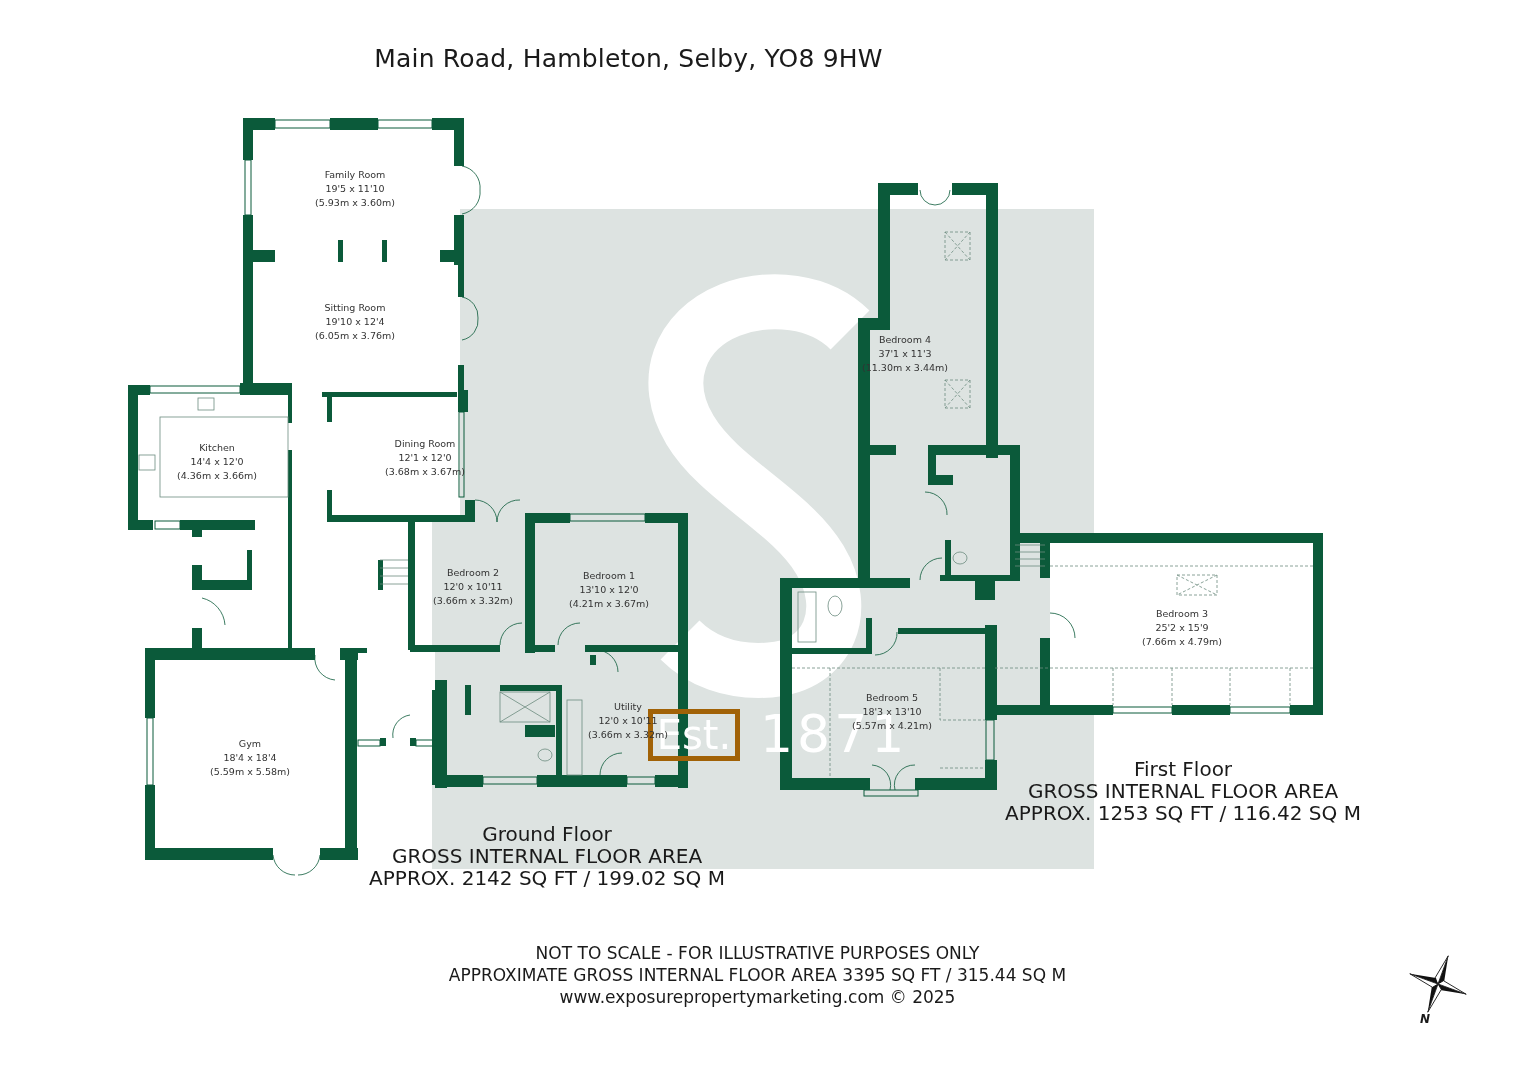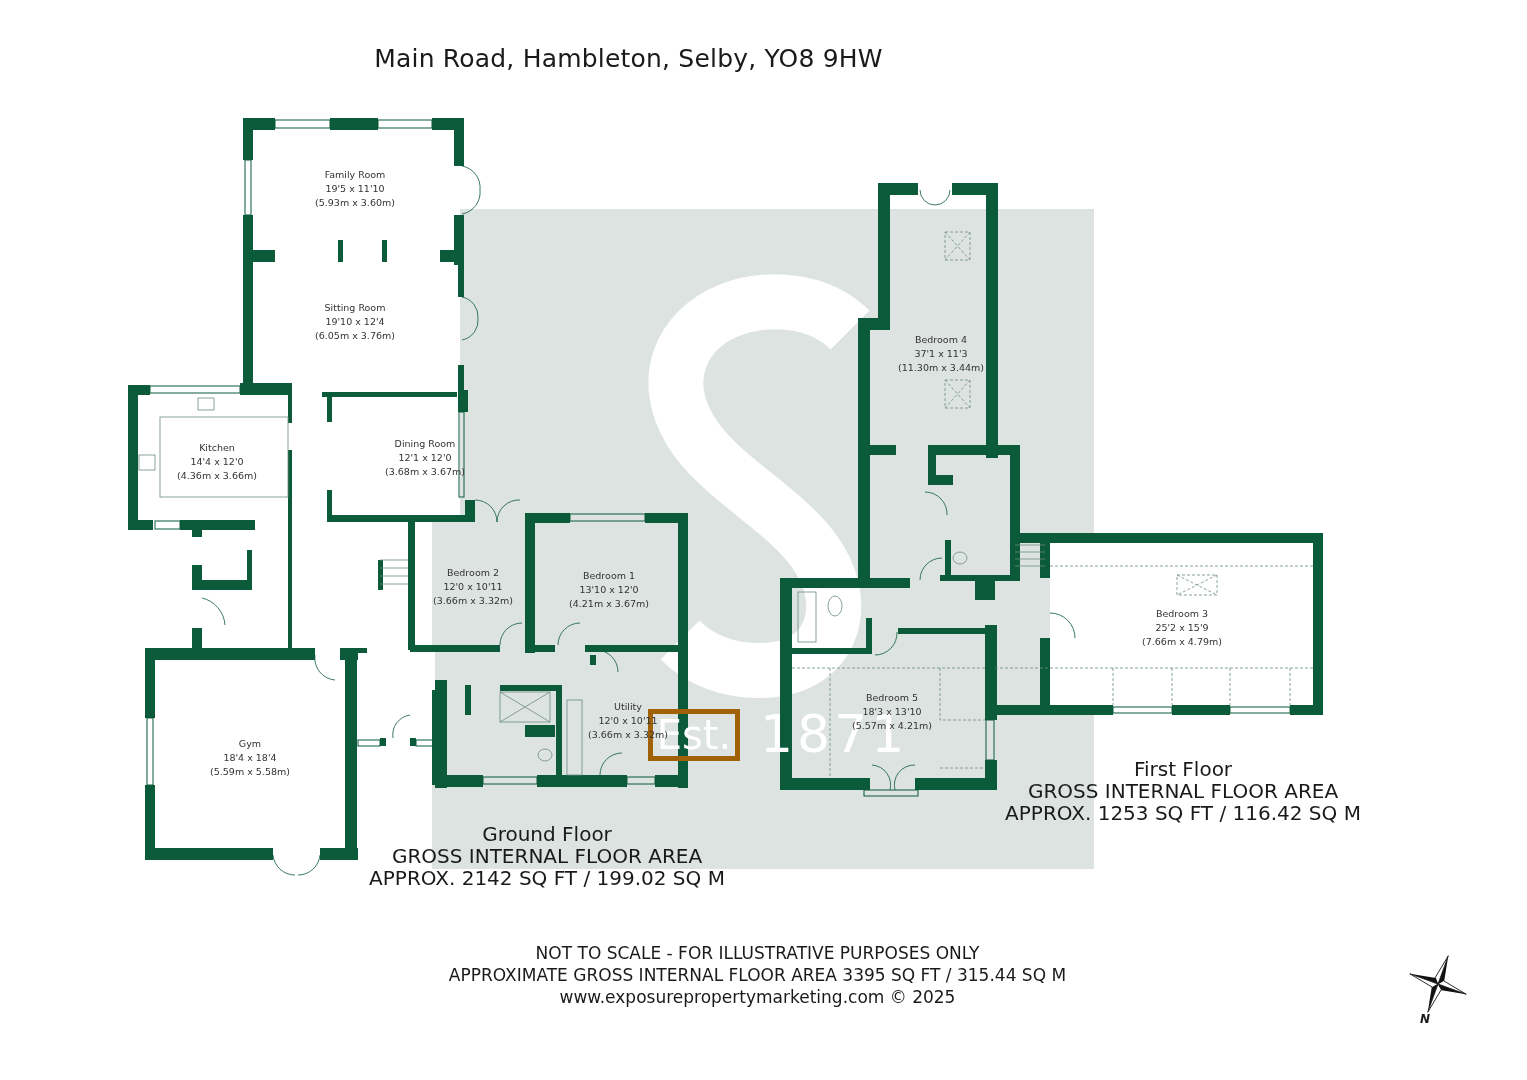--- a/index.html
+++ b/index.html
@@ -246,21 +246,21 @@
   <div>Utility</div>
   <div>12'0 x 10'11</div>
   <div>(3.66m x 3.32m)</div>
 </div>
 <div class="room" style="left:250px; top:737px;">
   <div>Gym</div>
   <div>18'4 x 18'4</div>
   <div>(5.59m x 5.58m)</div>
 </div>
 
-<div class="room" style="left:941px; top:333px;">
+<div class="room" style="left:905px; top:333px;">
   <div>Bedroom 4</div>
   <div>37'1 x 11'3</div>
   <div>(11.30m x 3.44m)</div>
 </div>
 <div class="room" style="left:1182px; top:607px;">
   <div>Bedroom 3</div>
   <div>25'2 x 15'9</div>
   <div>(7.66m x 4.79m)</div>
 </div>
 <div class="room" style="left:892px; top:691px;">

